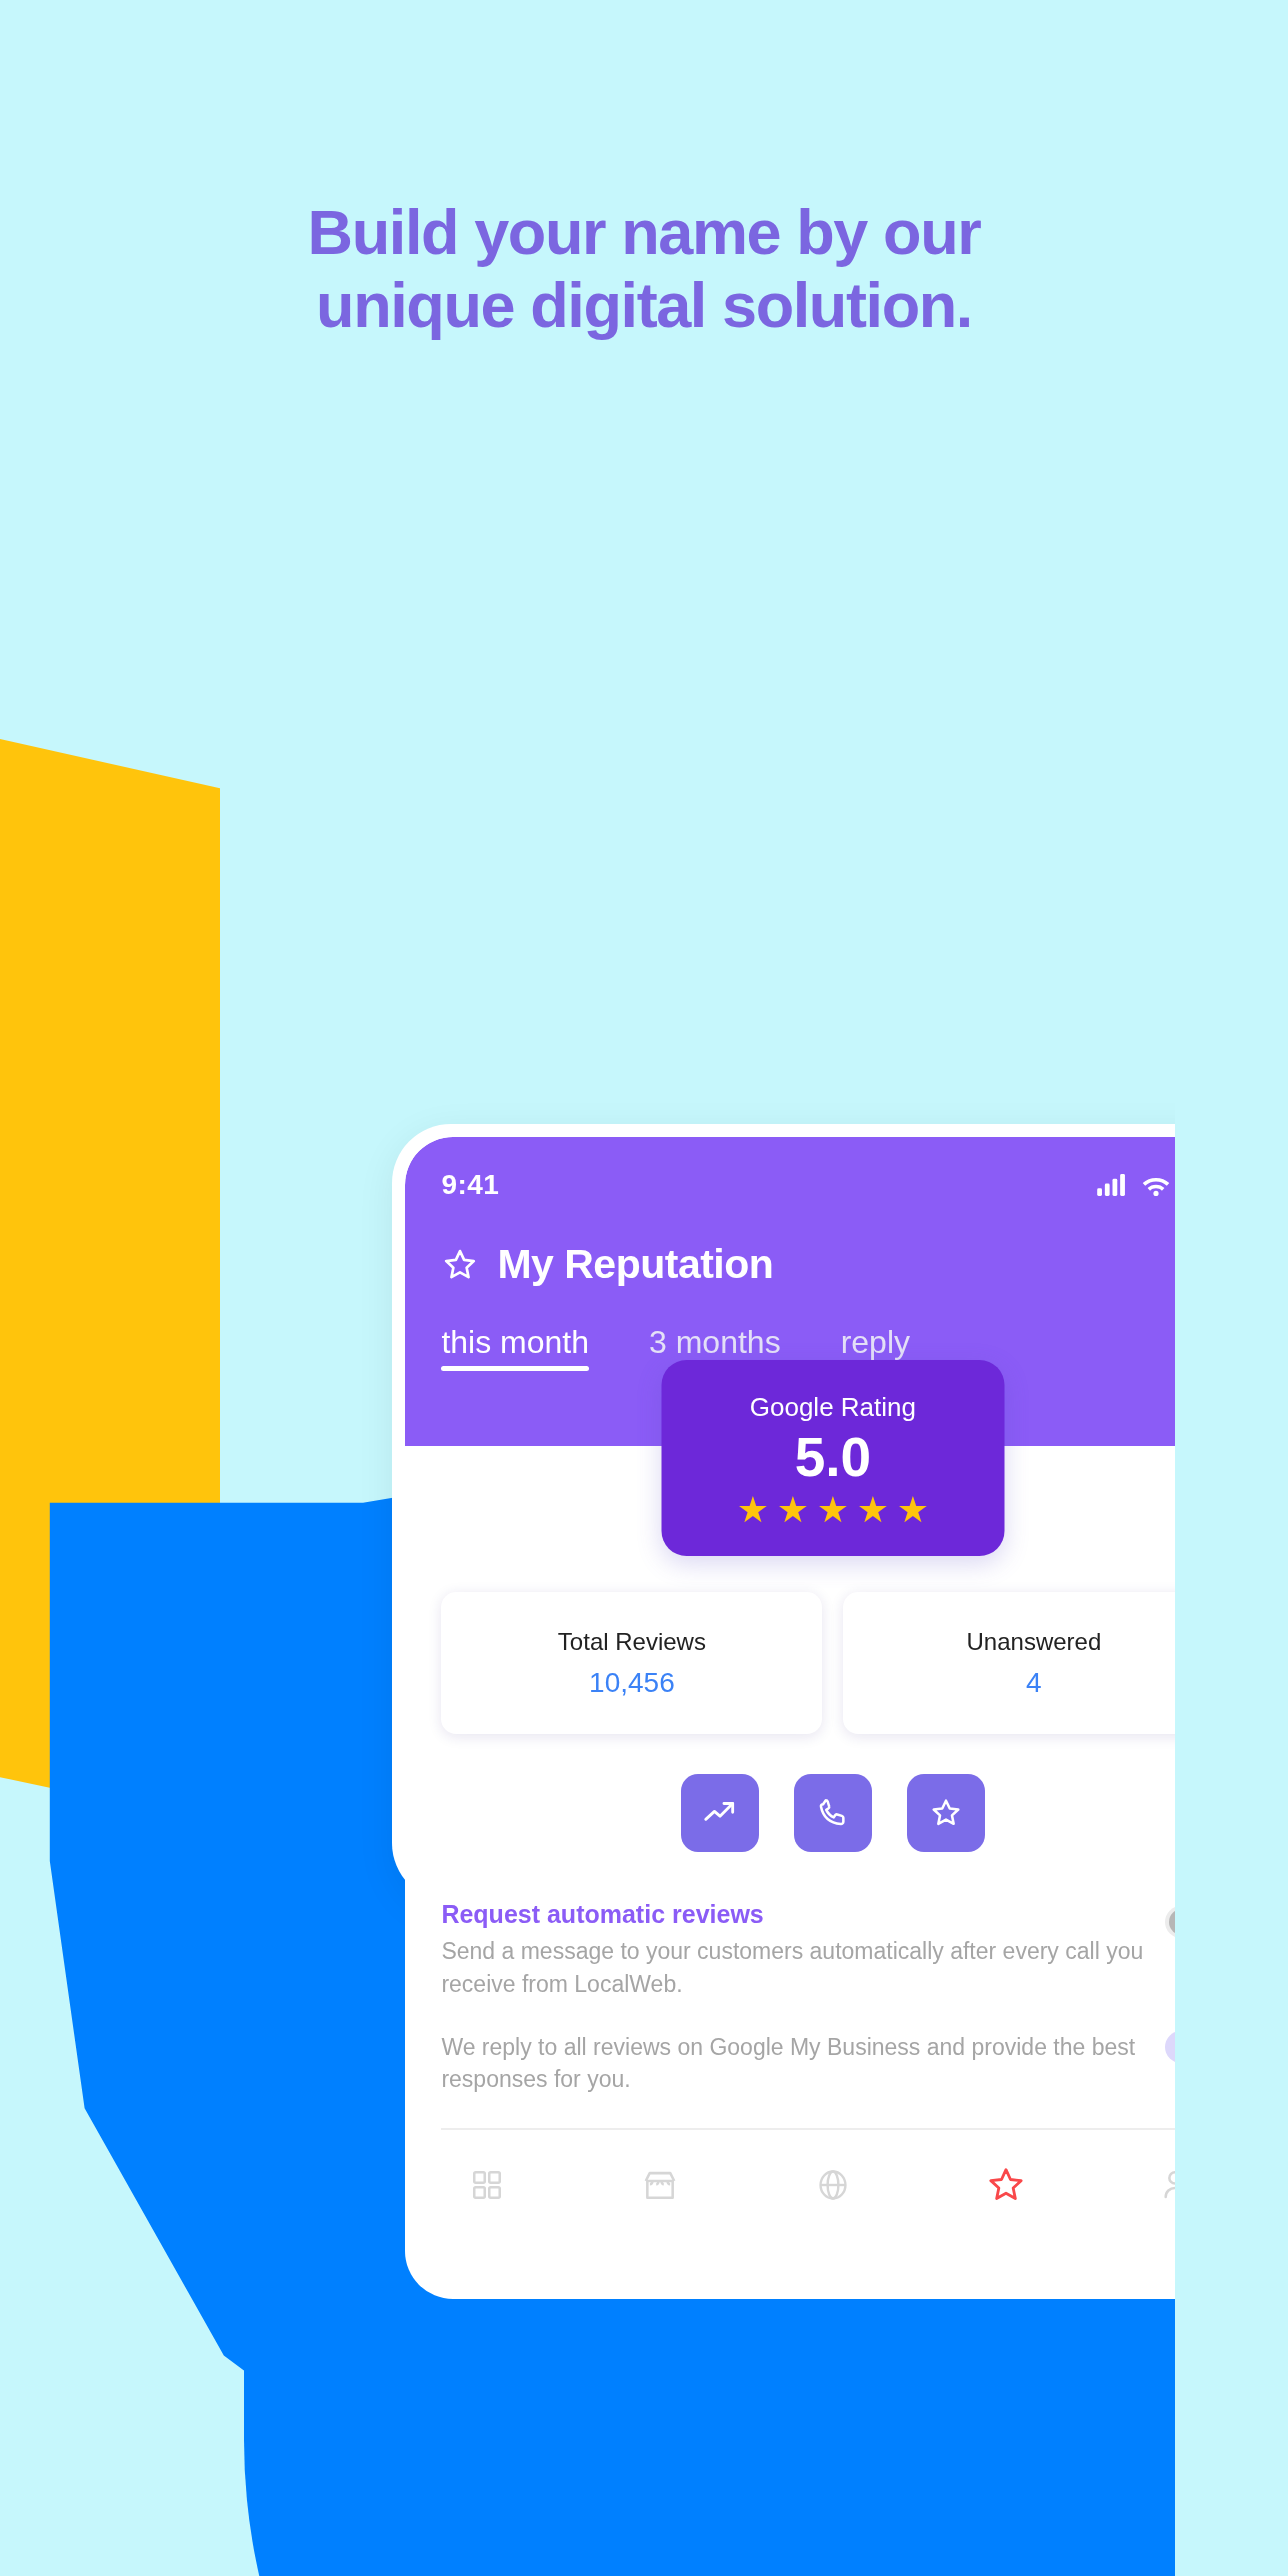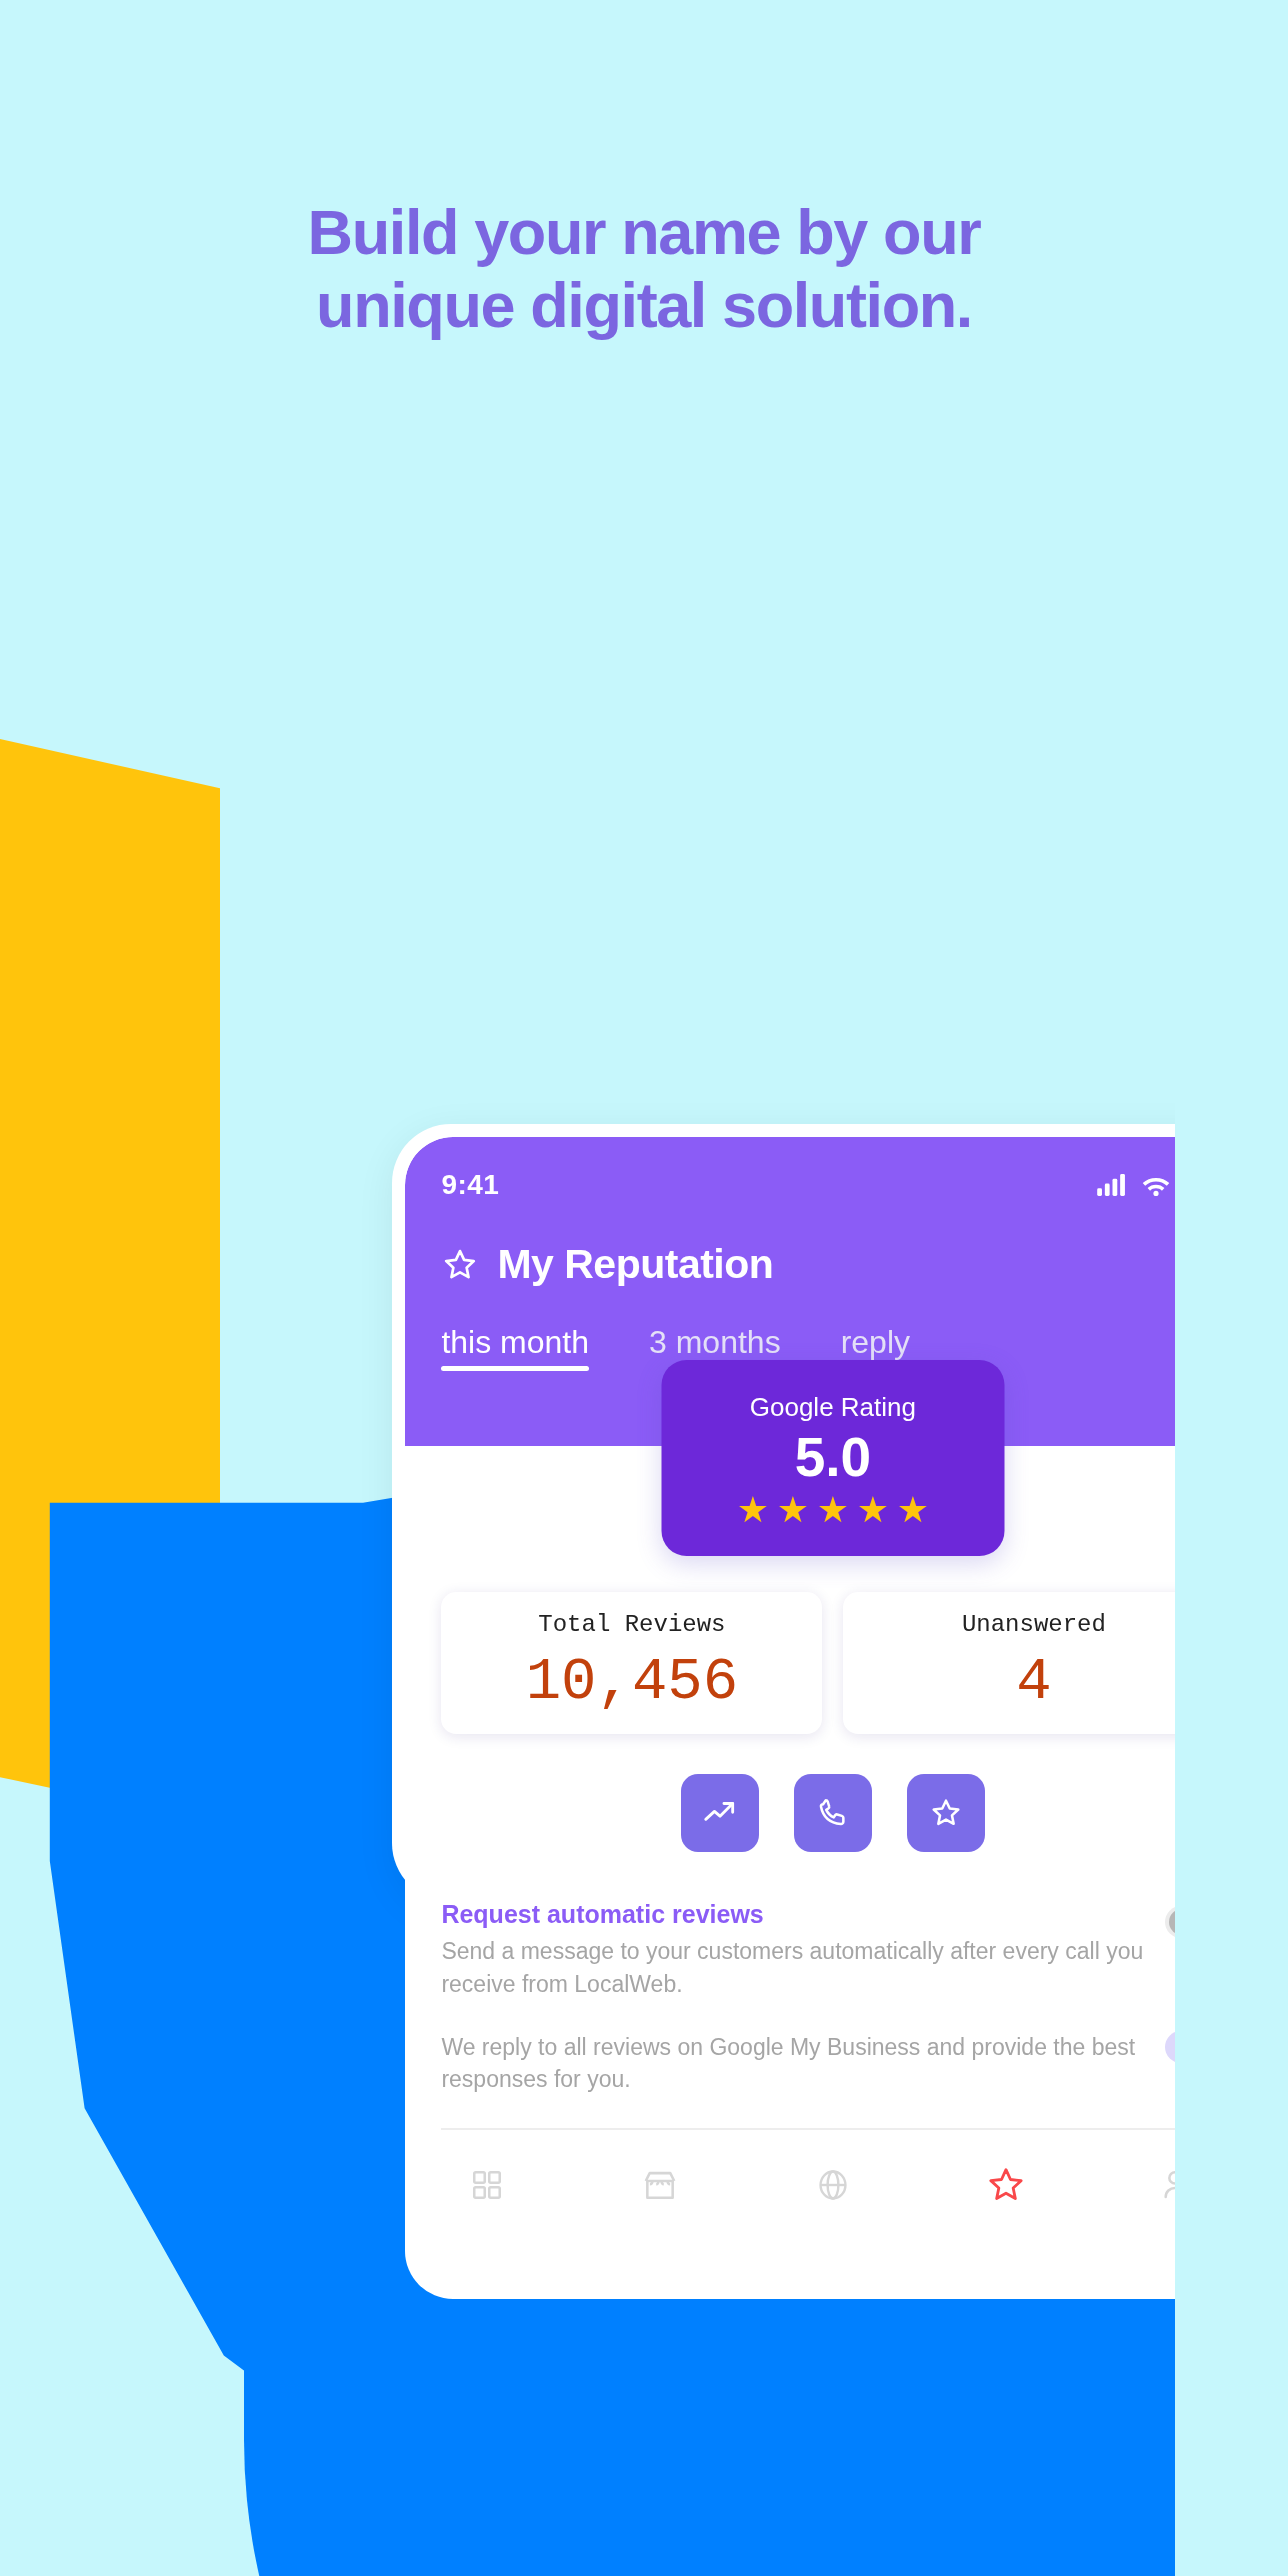--- a/index.html
+++ b/index.html
@@ -103,24 +103,24 @@
   #rating-label { color:#fff; font-size:26px; margin-top:3.8px; }
   #rating-value { color:#fff; font-size:55px; font-weight:bold; line-height:1.05; margin-top:5.8px; }
   #rating-stars { display:flex; gap:7.7px; margin-top:5.8px; }
   #rating-stars span { color:#FFC40C; font-size:36px; line-height:1; }
 
   
   #stat-cards { display:flex; gap:21px; padding-top:146px; }
   .stat-card {
     flex:1; height:142px; background:#fff; border-radius:15.3px;
     box-shadow:0 2.9px 13.4px rgba(40,20,120,.11);
-    display:flex; flex-direction:column; align-items:center; justify-content:center;font-family:Liberation Mono, monospace;
+    display:flex; flex-direction:column; align-items:center; justify-content:center;
   }
   .stat-label { color:#222; font-size:24px; }
-  .stat-value { color:#c2410c; font-size:59px; margin-top:11.5px; }
+  .stat-value { color:#3b82f6; font-size:28px; margin-top:11.5px; }
 
   
   #quick-actions { display:flex; justify-content:center; gap:35px; margin-top:40px; }
   .action-btn {
     width:78px; height:78px; border-radius:17px; background:#7B6CE8;
     display:flex; align-items:center; justify-content:center;
   }
 
   
   #settings { margin-top:40px; }

